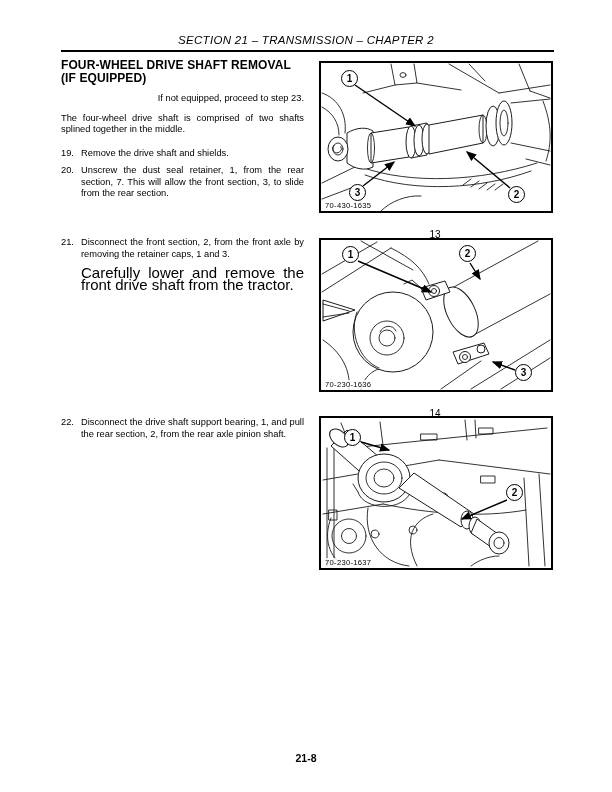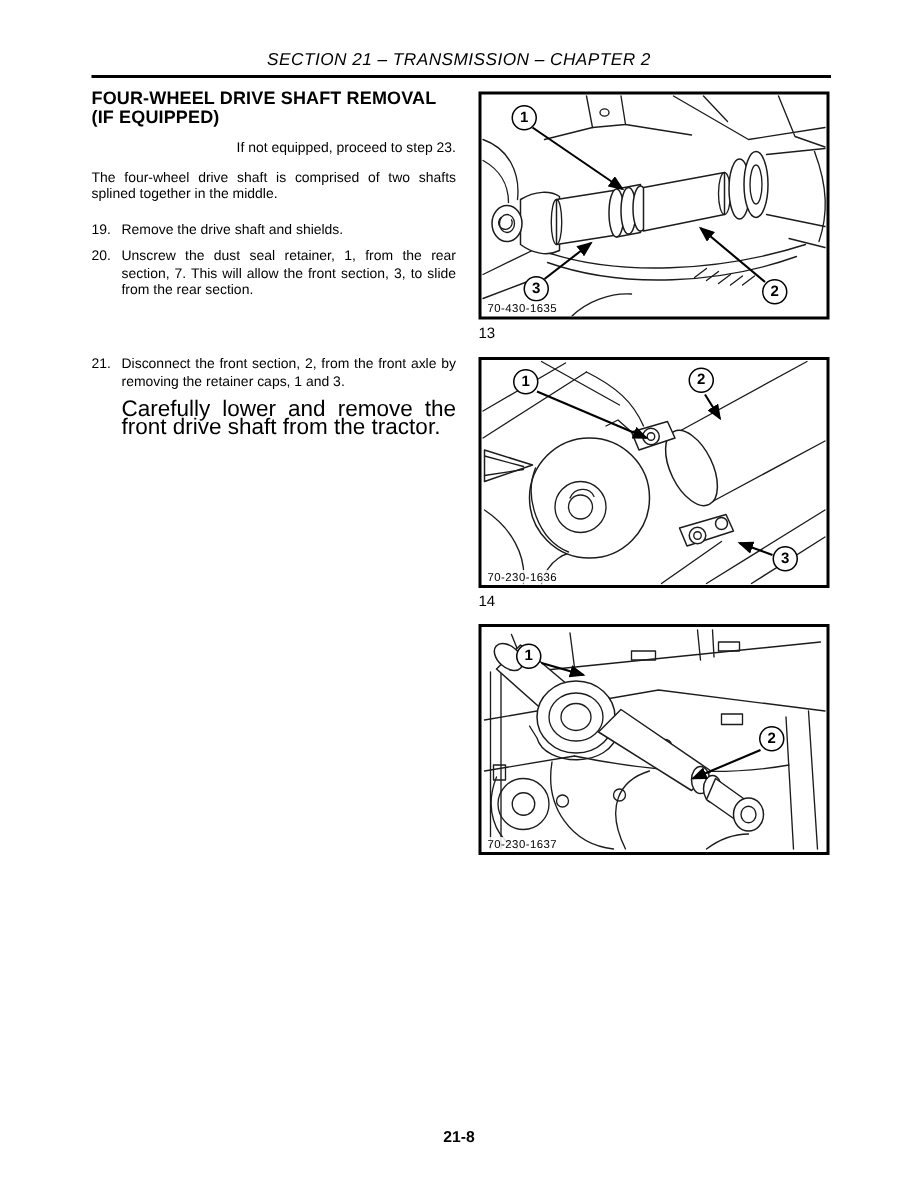--- a/index.html
+++ b/index.html
@@ -68,22 +68,22 @@
     display: flex; align-items: center; justify-content: center;
     line-height: 1;
   }
   .figure-caption {
     position: absolute; left: 2px; bottom: 1px;
     font-size: 7.6px; letter-spacing: 0.3px;
     background: rgba(255,255,255,0.85);
     padding: 0 2px;
   }
   .figure-number {
-    text-align: left; font-size: 10px;
-    margin-top: 4px; padding-right: 2px;
+    text-align: center; font-size: 10px;
+    margin-top: 16px; padding-right: 2px;
   }
   .page-footer {
     position: absolute; top: 752px; left: 0; width: 612px;
     text-align: center; font-weight: bold; font-size: 10.5px;
   }
   .art { stroke: #1c1c1c; stroke-width: 0.9; fill: none; stroke-linecap: round; stroke-linejoin: round; }
   .art-w { stroke: #1c1c1c; stroke-width: 1; fill: #fff; stroke-linejoin: round; }
   .arrow { stroke: #000; stroke-width: 1.4; }
 </style>
 </head>
@@ -112,20 +112,26 @@
   </div>
 
   <div class="left-block block-b">
     <div class="step">
       <div class="step-num">21.</div>
       <div class="step-body">Disconnect the front section, 2, from the front axle by removing the retainer caps, 1 and 3.</div>
     </div>
     <div class="step-sub">Carefully lower and remove the front drive shaft from the tractor.</div>
   </div>
 
+  <div class="left-block block-c">
+    <div class="step">
+      <div class="step-num">22.</div>
+      <div class="step-body">Disconnect the drive shaft support bearing, 1, and pull the rear section, 2, from the rear axle pinion shaft.</div>
+    </div>
+  </div>
 
   <div class="figure-wrap fig-1">
     <div class="figure-box h1">
       <svg viewBox="0 0 230 148">
         <defs>
           <marker id="ah1" markerWidth="8" markerHeight="6" refX="6.5" refY="3" orient="auto">
             <path d="M0,0 L7.5,3 L0,6 Z" fill="#000"></path>
           </marker>
         </defs>
 

